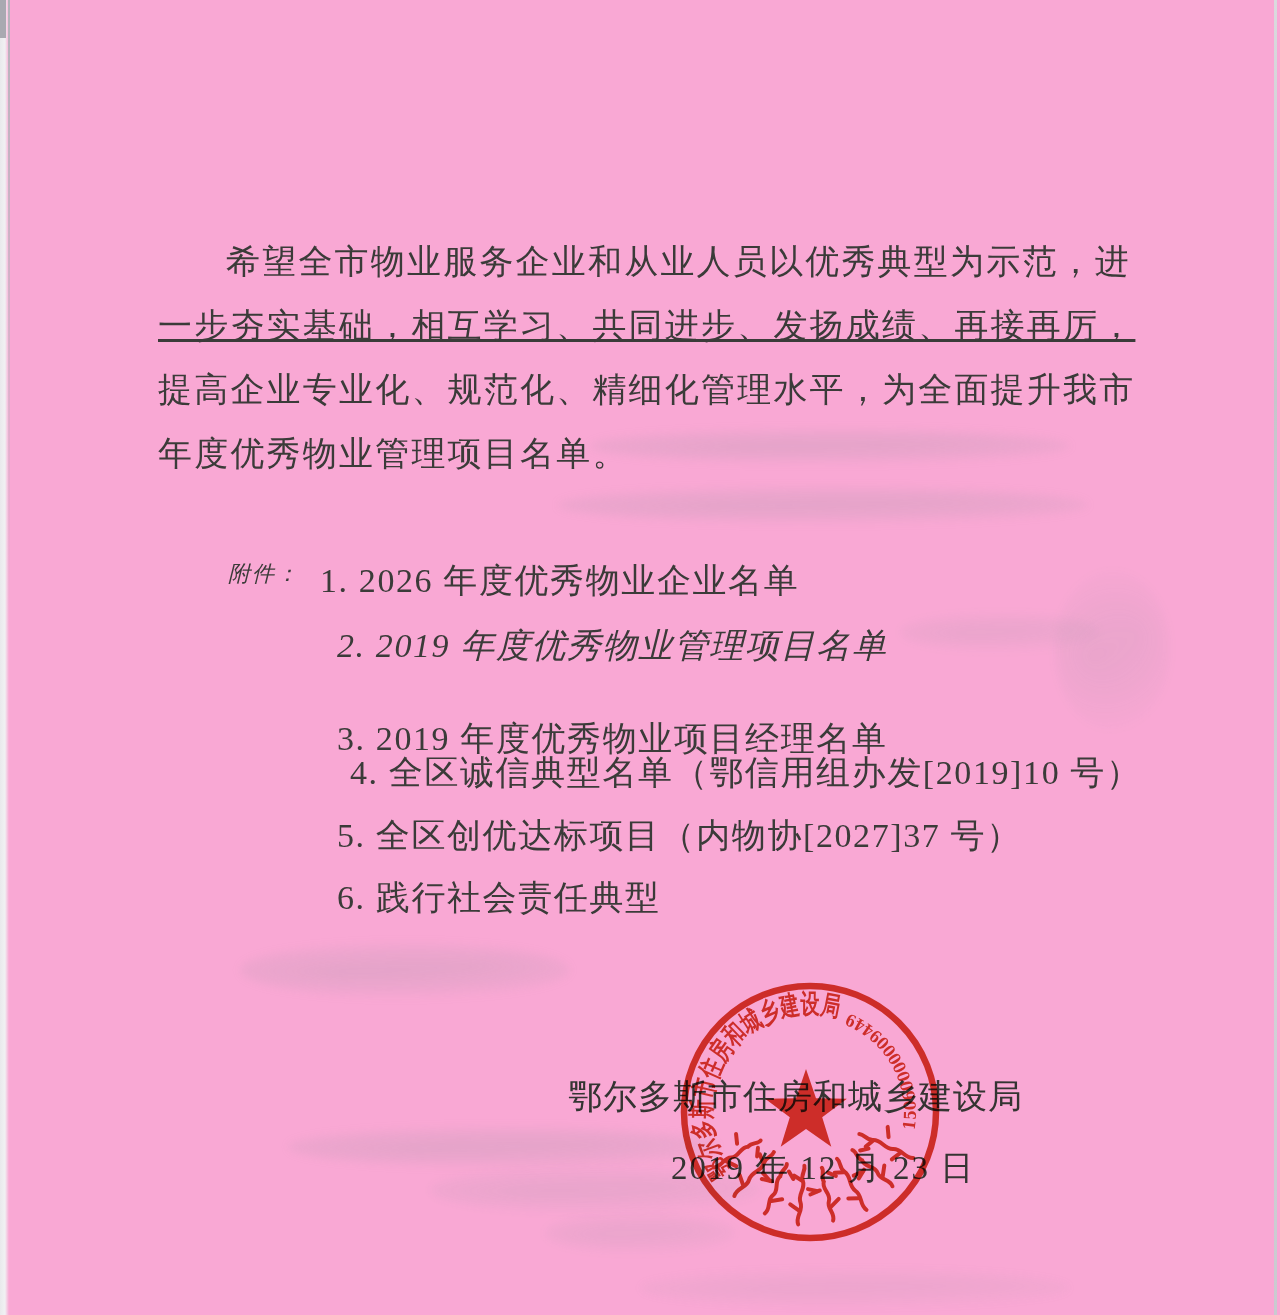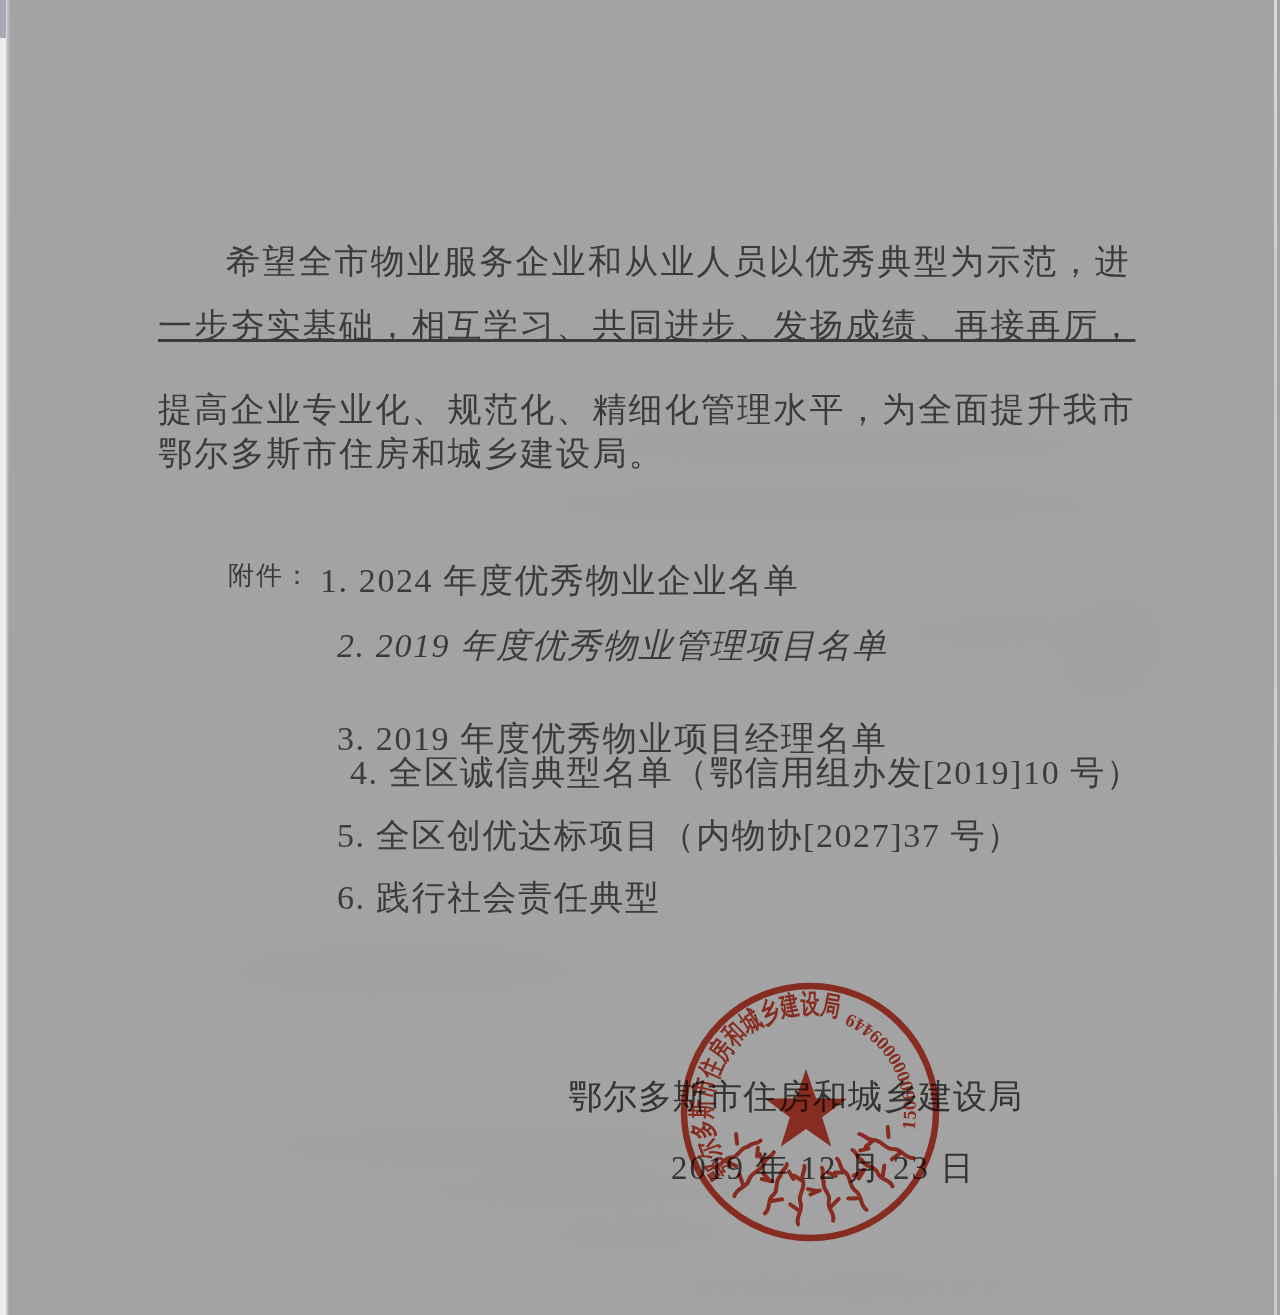--- a/index.html
+++ b/index.html
@@ -1,32 +1,32 @@
 <!DOCTYPE html>
 <html><head>
 <meta charset="utf-8">
 <style>
   html,body{margin:0;padding:0;background:#e8e8ea;}
   .page{
     position:relative;
     width:1280px;height:1315px;
     margin:0 auto;
-    background:#a3a3a3;
+    background:#f9a8d4;
     overflow:hidden;
     font-family:"Liberation Serif","DejaVu Serif",serif;
     color:#3a3a38;
   }
   .abs{position:absolute;line-height:1.18;white-space:nowrap;}
   .para-line{
     left:158px;width:980px;
     font-size:34px;letter-spacing:2.2px;
     color:#3b3b39;
   }
   .indent{padding-left:68px;}
-  .att-label{font-size:26px;letter-spacing:2px;color:#3b3b39;}
+  .att-label{font-size:22px;letter-spacing:2px;color:#3b3b39;font-style:italic;}
   .att-item{font-size:34px;letter-spacing:1.6px;color:#3b3b39;}
   .sig-org{font-size:34px;letter-spacing:1px;color:#343432;}
   .sig-date{font-size:33px;letter-spacing:2px;color:#343432;}
   .seal-svg{
     position:absolute;left:645px;top:953px;width:332px;height:332px;
     mix-blend-mode:multiply;opacity:.93;
   }
   .seal-cn{
     font-family:"Liberation Serif","DejaVu Serif",serif;
     font-size:27px;font-weight:600;
@@ -74,27 +74,27 @@
   <div class="smudge" style="left:900px;top:612px;width:200px;height:40px;opacity:.7;"></div>
   <div class="smudge" style="left:240px;top:942px;width:330px;height:56px;"></div>
   <div class="smudge" style="left:288px;top:1126px;width:430px;height:42px;"></div>
   <div class="smudge" style="left:430px;top:1166px;width:330px;height:48px;opacity:.8;"></div>
   <div class="smudge" style="left:545px;top:1212px;width:190px;height:42px;opacity:.7;"></div>
   <div class="smudge" style="left:640px;top:1268px;width:430px;height:40px;opacity:.6;"></div>
 
   <div>
     <div class="abs para-line indent" style="top:242px;">希望全市物业服务企业和从业人员以优秀典型为示范，进</div>
     <div class="abs para-line" style="top:306px;text-decoration:underline;">一步夯实基础，相互学习、共同进步、发扬成绩、再接再厉，</div>
-    <div class="abs para-line" style="top:370px;margin-top:20px;">提高企业专业化、规范化、精细化管理水平，为全面提升我市</div>
-    <div class="abs para-line" style="top:434px;">鄂尔多斯市住房和城乡建设局。</div>
+    <div class="abs para-line" style="top:370px;">提高企业专业化、规范化、精细化管理水平，为全面提升我市</div>
+    <div class="abs para-line" style="top:434px;">年度优秀物业管理项目名单。</div>
   </div>
 
   <div>
     <div class="abs att-label" style="left:228px;top:561px;">附件：</div>
-    <div class="abs att-item" style="left:320px;top:561px;">1. 2024 年度优秀物业企业名单</div>
+    <div class="abs att-item" style="left:320px;top:561px;">1. 2026 年度优秀物业企业名单</div>
     <div class="abs att-item" style="left:337px;top:626px;font-style:italic;">2. 2019 年度优秀物业管理项目名单</div>
     <div class="abs att-item" style="left:337px;top:691px;margin-top:28px;">3. 2019 年度优秀物业项目经理名单</div>
     <div class="abs att-item" style="left:350px;top:753px;">4. 全区诚信典型名单（鄂信用组办发[2019]10 号）</div>
     <div class="abs att-item" style="left:337px;top:816px;">5. 全区创优达标项目（内物协[2027]37 号）</div>
     <div class="abs att-item" style="left:337px;top:878px;">6. 践行社会责任典型</div>
   </div>
 
   <div>
     <div class="abs sig-org" style="left:568px;top:1077px;">鄂尔多斯市住房和城乡建设局</div>
     <div class="abs sig-date" style="left:671px;top:1149px;">2019 年 12 月 23 日</div>

